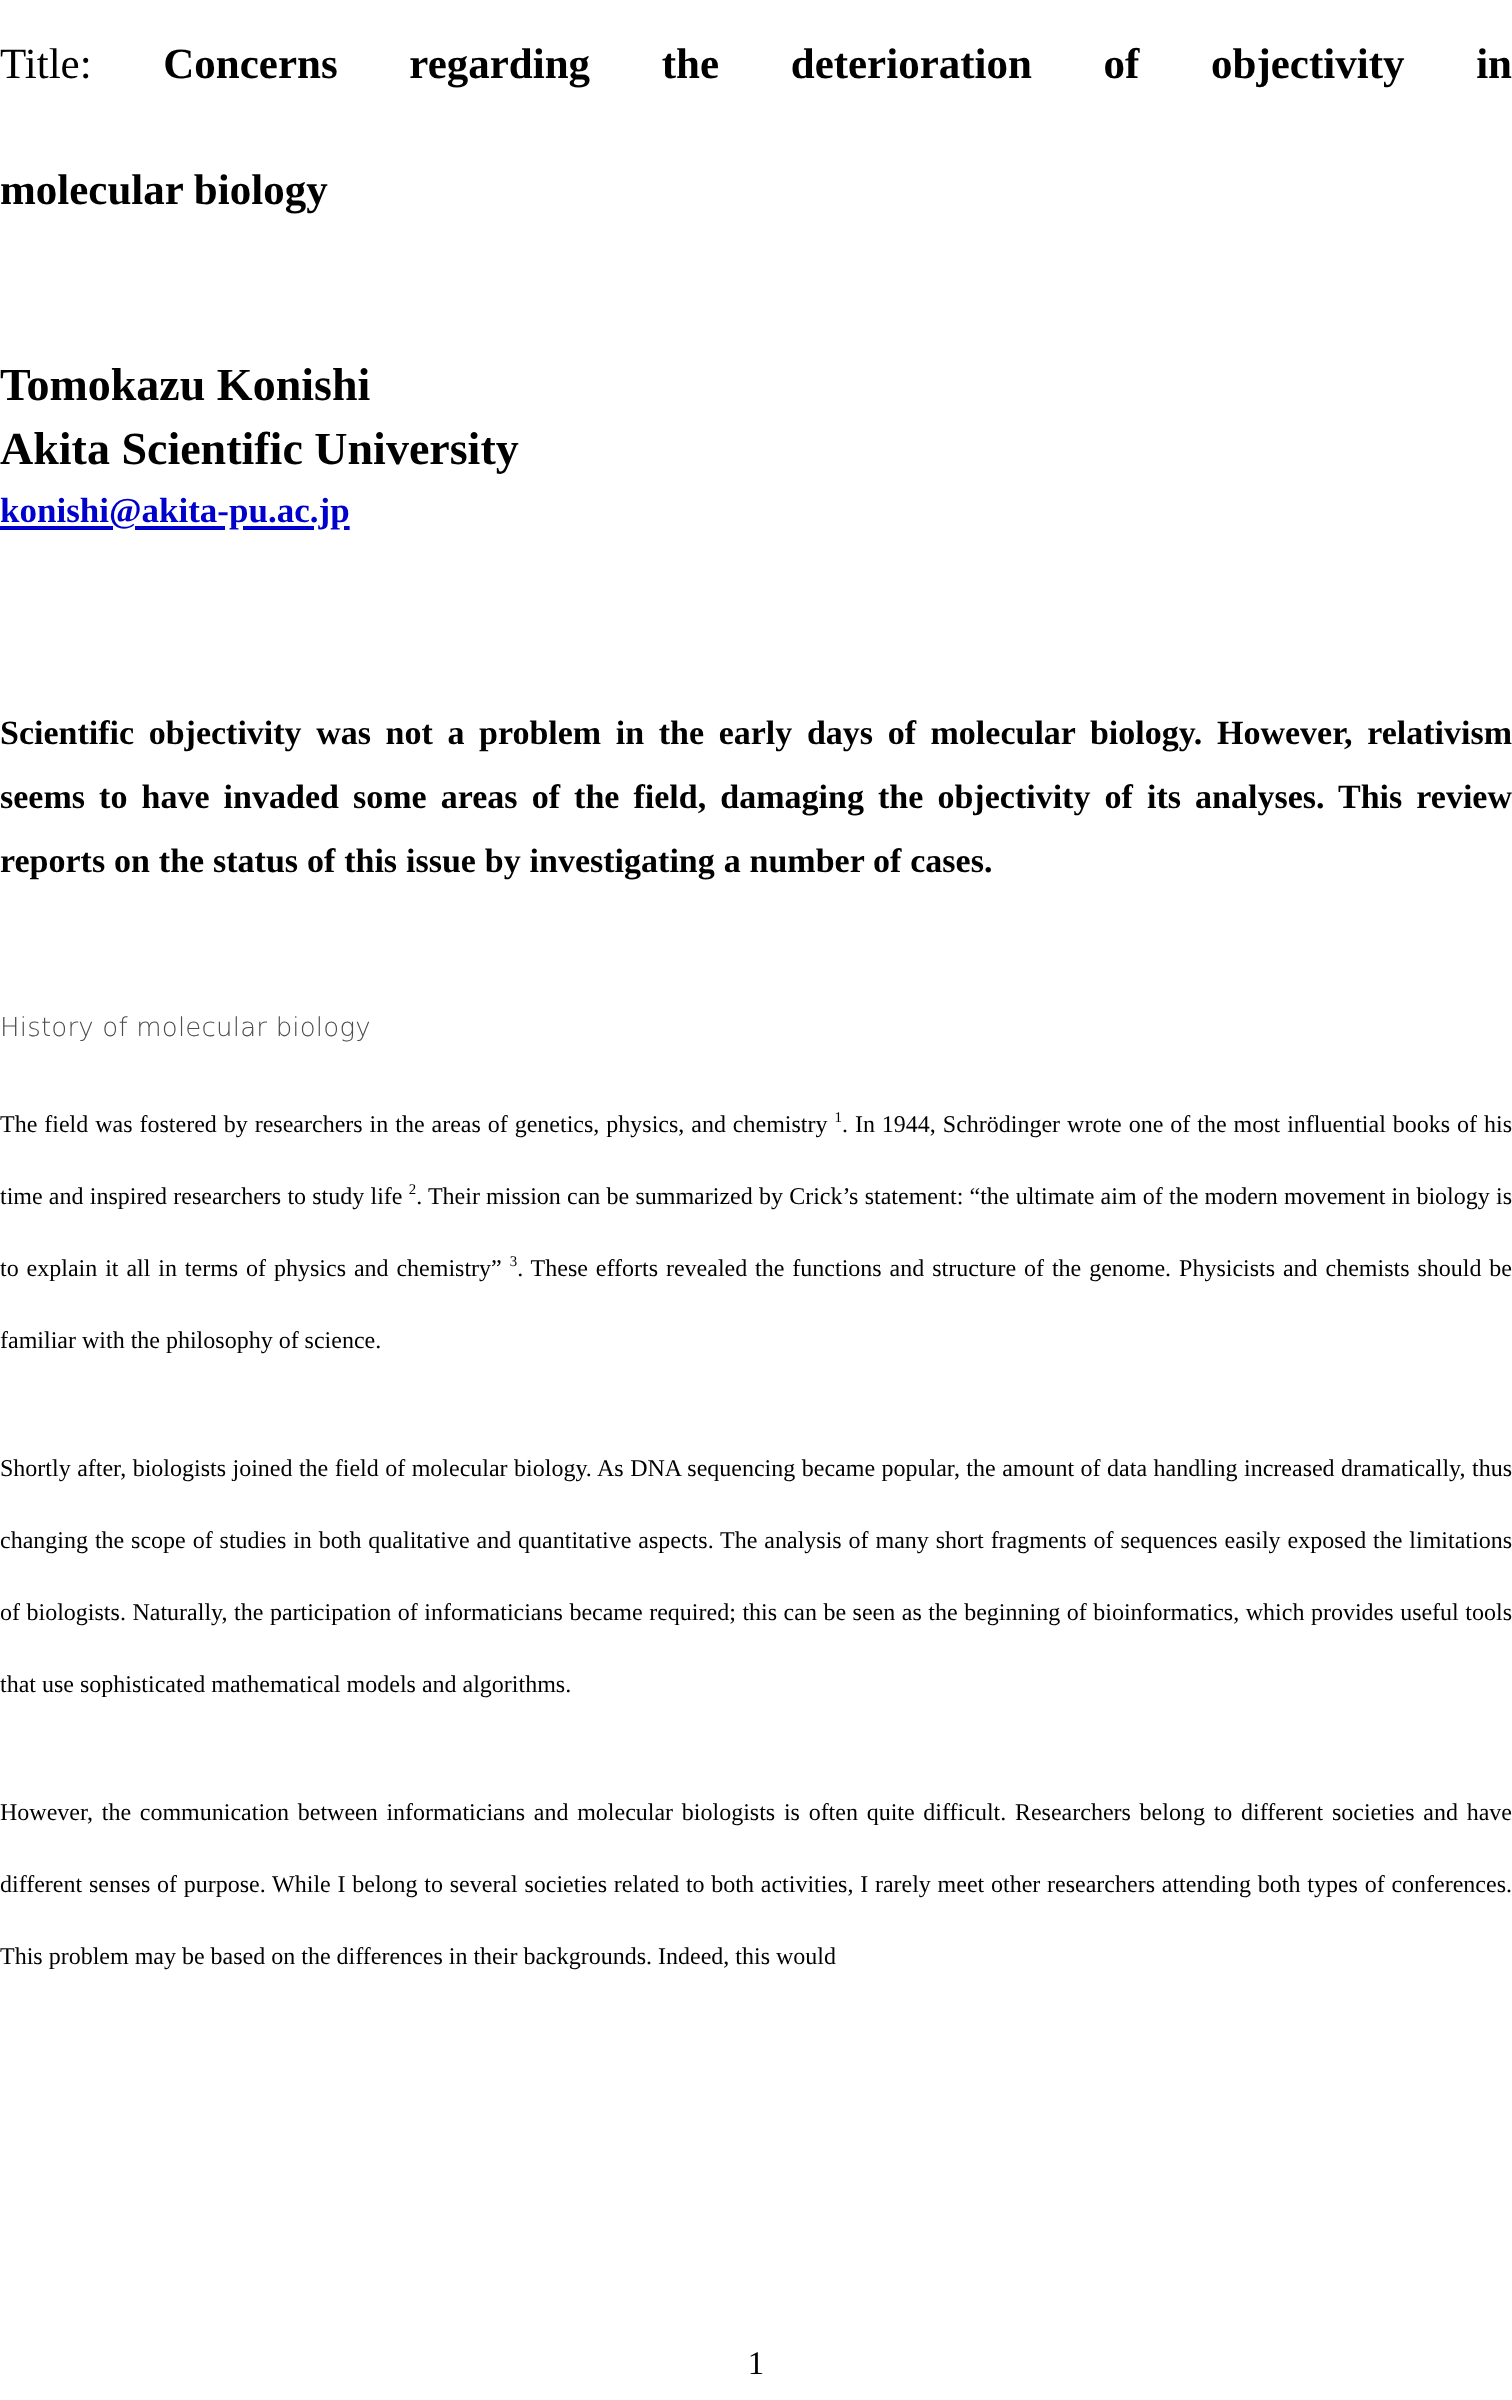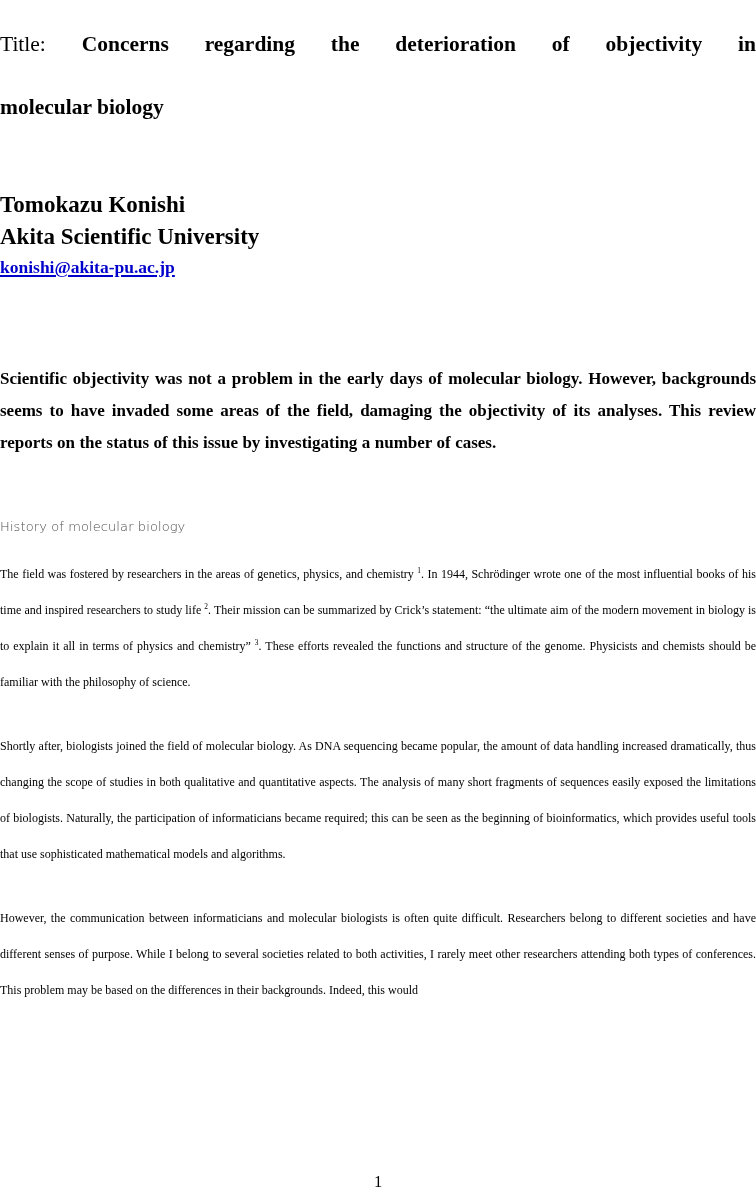--- a/index.html
+++ b/index.html
@@ -24,21 +24,21 @@
     top: 0;
     width: 756px;
     height: 1200px;
     box-sizing: border-box;
     padding: 0;
   }
 
   
   .title-block {
     margin: 0;
-    padding-top: 13px;
+    padding-top: 1px;
   }
 
   .title-line {
     font-size: 21.5px;
     line-height: 63px;
     text-align: justify;
     text-align-last: justify;
     letter-spacing: 0;
     margin: 0;
   }
@@ -154,21 +154,21 @@
   </div>
 
   <div class="author-block">
     <div class="author-line">Tomokazu Konishi</div>
     <div class="author-line">Akita Scientific University</div>
     <div>
       <a class="email-link" href="#">konishi@akita-pu.ac.jp</a>
     </div>
   </div>
 
-  <div class="abstract">Scientific objectivity was not a problem in the early days of molecular biology. However, backgrounds seems to have invaded some areas of the field, damaging the objectivity of its analyses. This review reports on the status of this issue by investigating a number of cases.</div>
+  <div class="abstract">Scientific objectivity was not a problem in the early days of molecular biology. However, relativism seems to have invaded some areas of the field, damaging the objectivity of its analyses. This review reports on the status of this issue by investigating a number of cases.</div>
 
   <div class="section-heading">History of molecular biology</div>
 
   <div id="body-paragraphs">
       <div class="body-par first">The field was fostered by researchers in the areas of genetics, physics, and chemistry <sup>1</sup>. In 1944, Schrödinger wrote one of the most influential books of his time and inspired researchers to study life <sup>2</sup>. Their mission can be summarized by Crick’s statement: “the ultimate aim of the modern movement in biology is to explain it all in terms of physics and chemistry” <sup>3</sup>. These efforts revealed the functions and structure of the genome. Physicists and chemists should be familiar with the philosophy of science.</div>
       <div class="body-par">Shortly after, biologists joined the field of molecular biology. As DNA sequencing became popular, the amount of data handling increased dramatically, thus changing the scope of studies in both qualitative and quantitative aspects. The analysis of many short fragments of sequences easily exposed the limitations of biologists. Naturally, the participation of informaticians became required; this can be seen as the beginning of bioinformatics, which provides useful tools that use sophisticated mathematical models and algorithms.</div>
       <div class="body-par">However, the communication between informaticians and molecular biologists is often quite difficult. Researchers belong to different societies and have different senses of purpose. While I belong to several societies related to both activities, I rarely meet other researchers attending both types of conferences. This problem may be based on the differences in their backgrounds. Indeed, this would</div>
     </div>
 
   <div class="page-footer">1</div>

